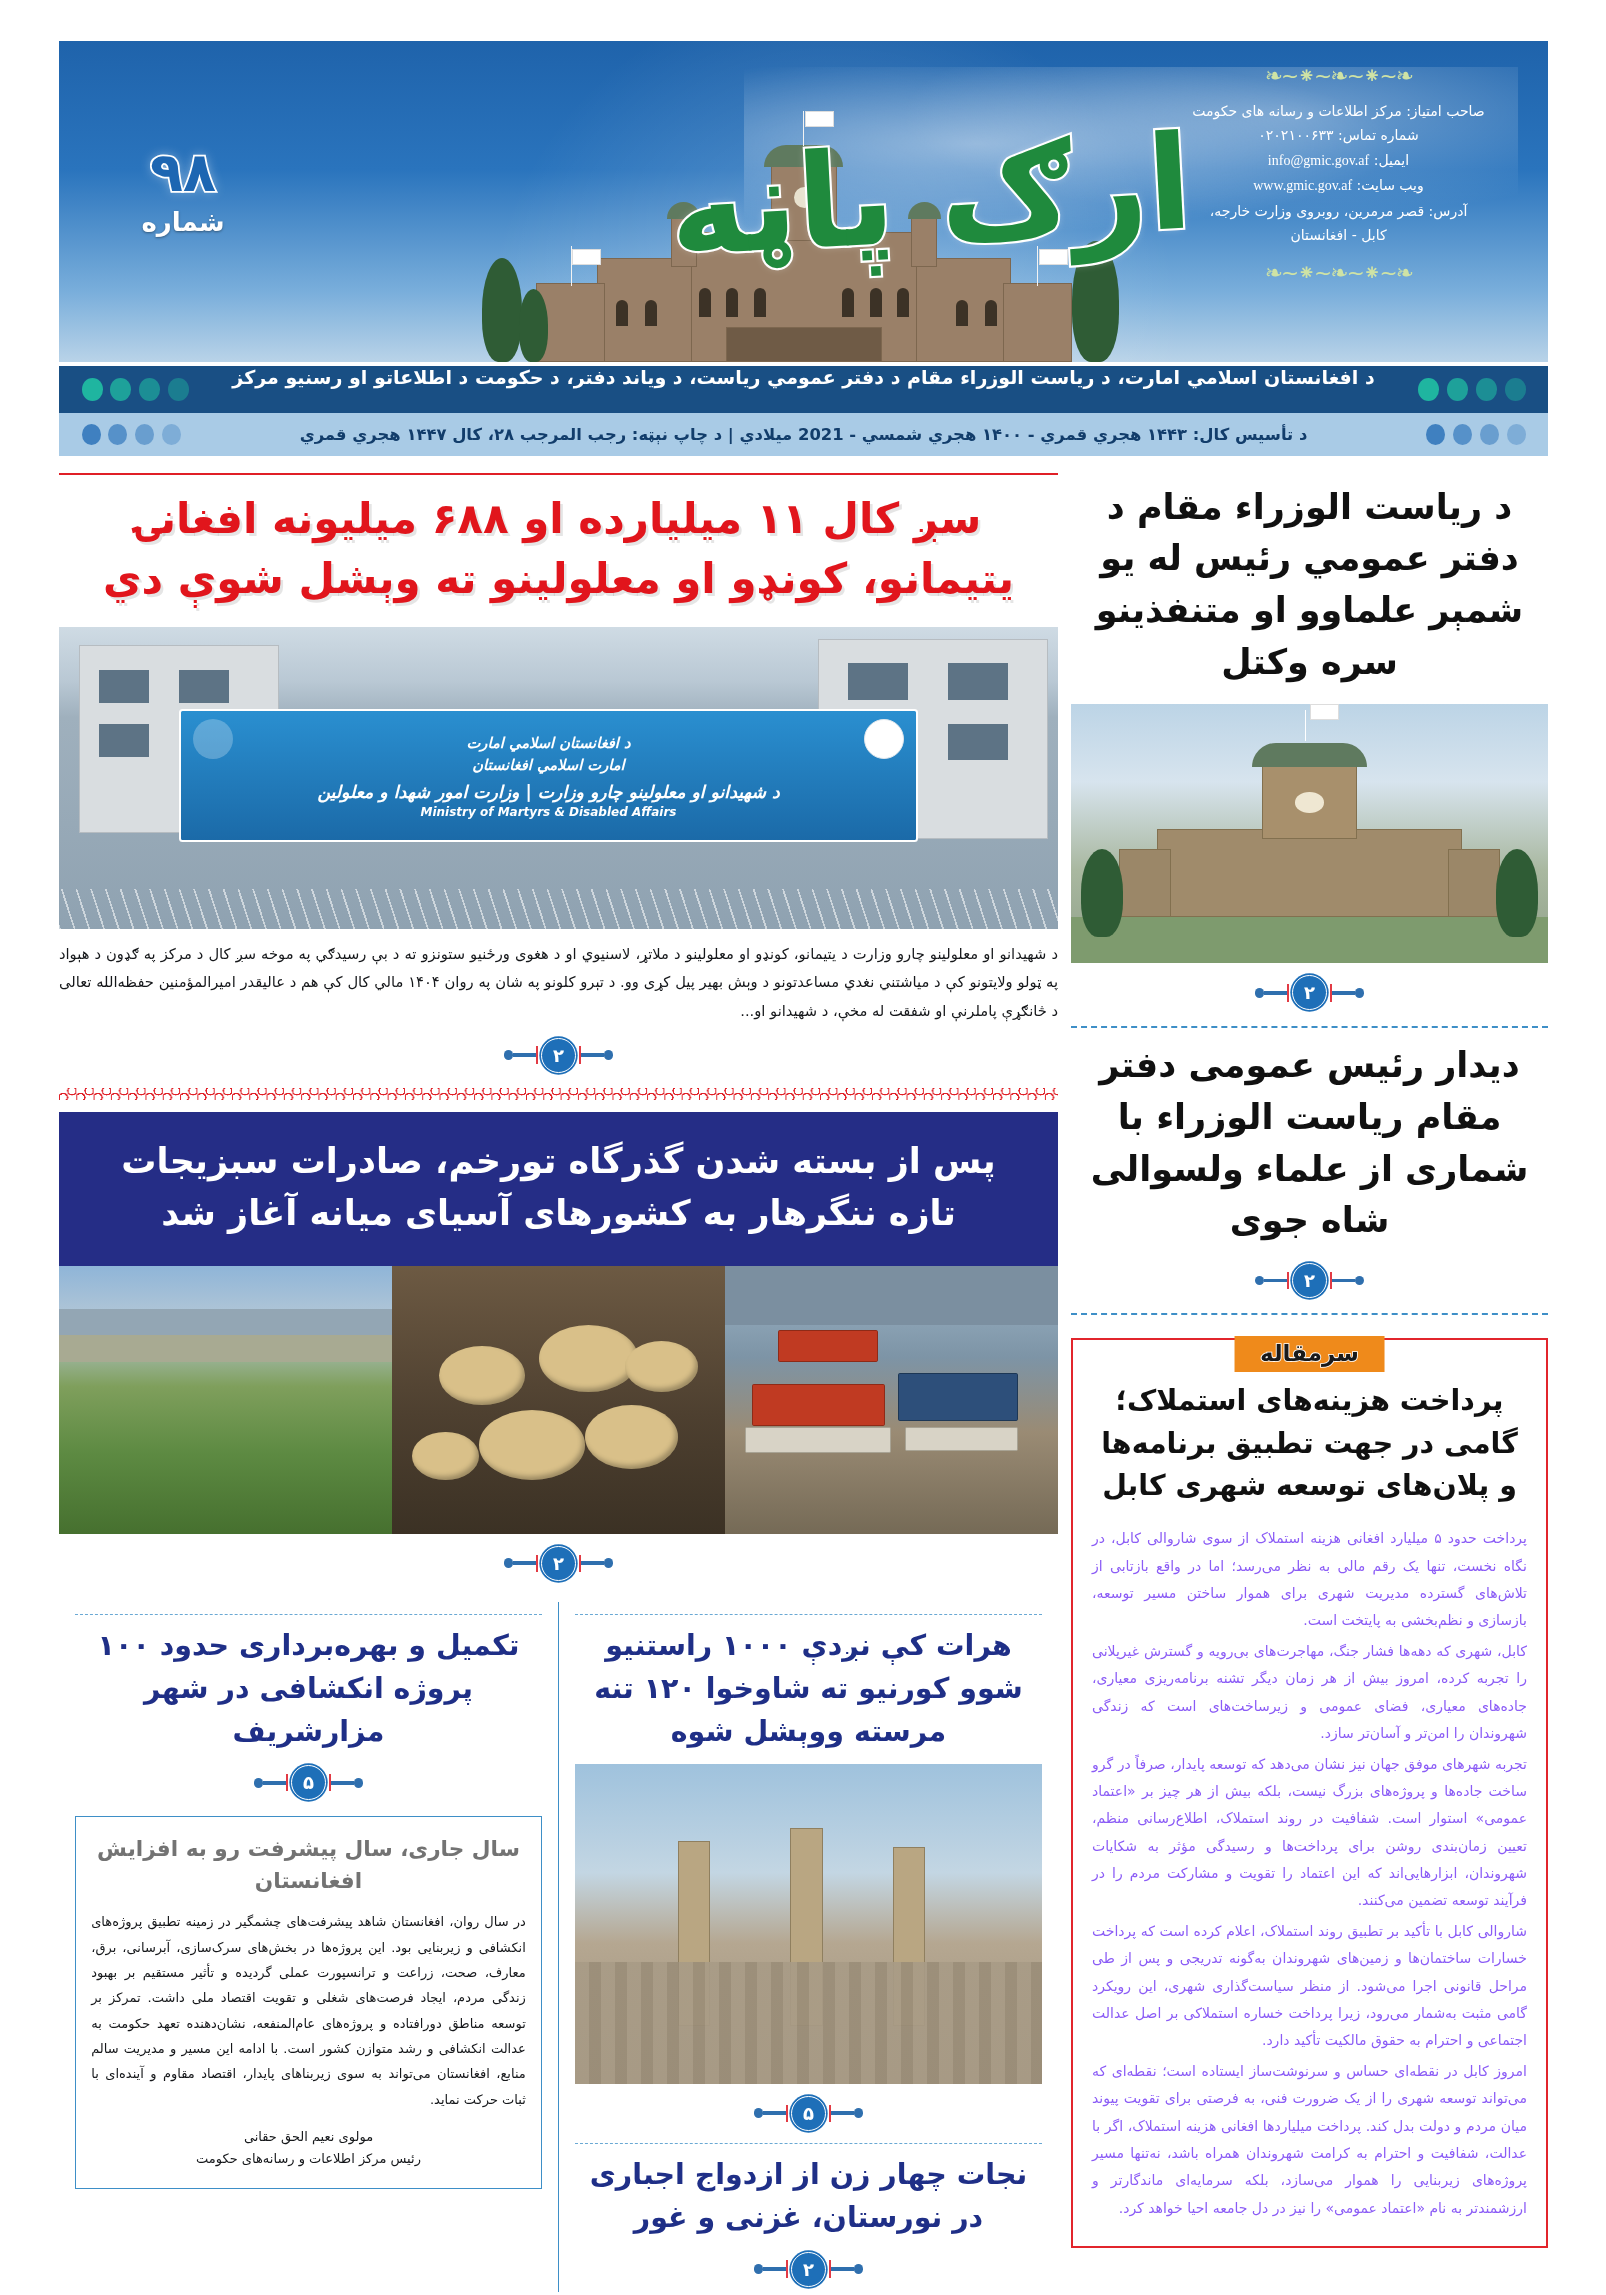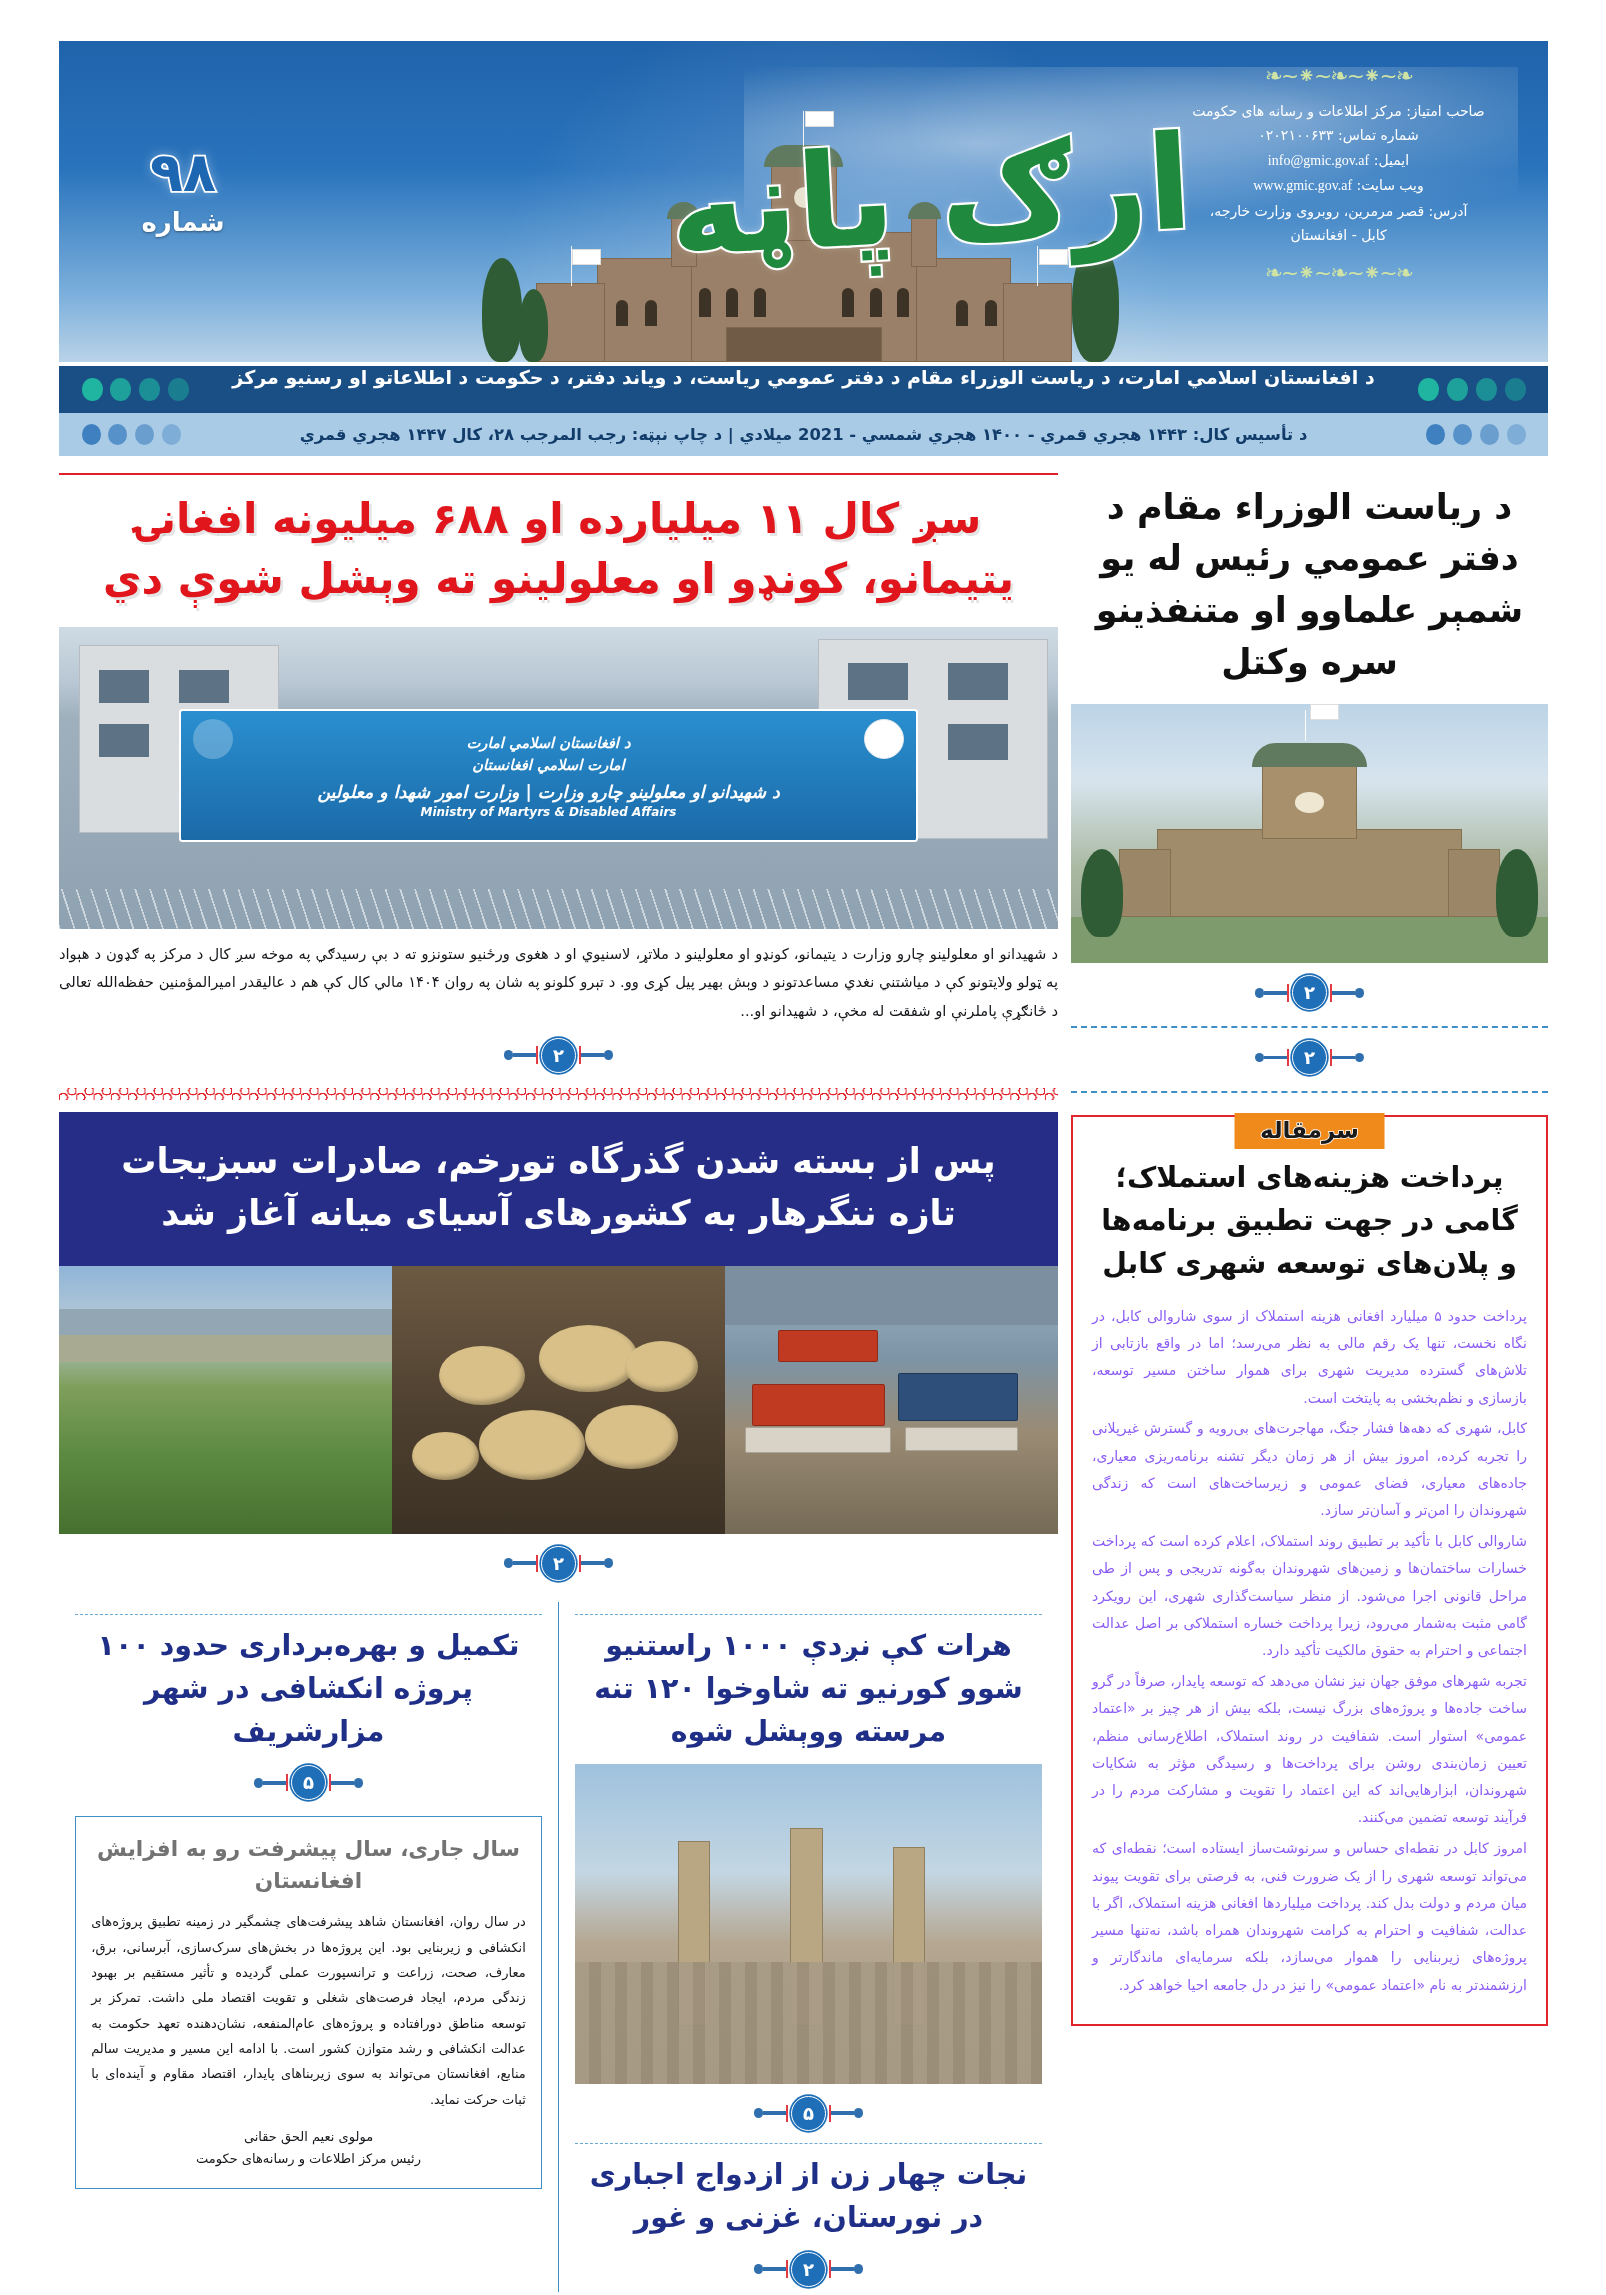--- a/index.html
+++ b/index.html
@@ -518,42 +518,43 @@
         <span class="dash"></span>
         <span class="tick"></span>
       <span class="num">۲</span>
       <span class="tick"></span>
         <span class="dash"></span>
         <span class="dot"></span>
     </div>
 
     <div class="rule-dash-blue"></div>
 
+    <h2 class="hl-dark">دیدار رئیس عمومی دفتر مقام ریاست الوزراء با شماری از علماء ولسوالی شاه جوی</h2>
 
     <div class="pagemark">
       <span class="dot"></span>
         <span class="dash"></span>
         <span class="tick"></span>
       <span class="num">۲</span>
       <span class="tick"></span>
         <span class="dash"></span>
         <span class="dot"></span>
     </div>
 
     <div class="rule-dash-blue"></div>
 
     <div class="editorial">
       <div class="ed-tab">سرمقاله</div>
       <div class="ed-frame">
         <div class="ed-title">پرداخت هزینه‌های استملاک؛ گامی در جهت تطبیق برنامه‌ها و پلان‌های توسعه شهری کابل</div>
         <div class="ed-body">
           <p>پرداخت حدود ۵ میلیارد افغانی هزینه استملاک از سوی شاروالی کابل، در نگاه نخست، تنها یک رقم مالی به نظر می‌رسد؛ اما در واقع بازتابی از تلاش‌های گسترده مدیریت شهری برای هموار ساختن مسیر توسعه، بازسازی و نظم‌بخشی به پایتخت است.</p>
           <p>کابل، شهری که دهه‌ها فشار جنگ، مهاجرت‌های بی‌رویه و گسترش غیرپلانی را تجربه کرده، امروز بیش از هر زمان دیگر تشنه برنامه‌ریزی معیاری، جاده‌های معیاری، فضای عمومی و زیرساخت‌های است که زندگی شهروندان را امن‌تر و آسان‌تر سازد.</p>
+          <p>تجربه شهرهای موفق جهان نیز نشان می‌دهد که توسعه پایدار، صرفاً در گرو ساخت جاده‌ها و پروژه‌های بزرگ نیست، بلکه بیش از هر چیز بر «اعتماد عمومی» استوار است. شفافیت در روند استملاک، اطلاع‌رسانی منظم، تعیین زمان‌بندی روشن برای پرداخت‌ها و رسیدگی مؤثر به شکایات شهروندان، ابزارهایی‌اند که این اعتماد را تقویت و مشارکت مردم را در فرآیند توسعه تضمین می‌کنند.</p>
           <p>شاروالی کابل با تأکید بر تطبیق روند استملاک، اعلام کرده است که پرداخت خسارات ساختمان‌ها و زمین‌های شهروندان به‌گونه تدریجی و پس از طی مراحل قانونی اجرا می‌شود. از منظر سیاست‌گذاری شهری، این رویکرد گامی مثبت به‌شمار می‌رود، زیرا پرداخت خساره استملاکی بر اصل عدالت اجتماعی و احترام به حقوق مالکیت تأکید دارد.</p>
-          <p>تجربه شهرهای موفق جهان نیز نشان می‌دهد که توسعه پایدار، صرفاً در گرو ساخت جاده‌ها و پروژه‌های بزرگ نیست، بلکه بیش از هر چیز بر «اعتماد عمومی» استوار است. شفافیت در روند استملاک، اطلاع‌رسانی منظم، تعیین زمان‌بندی روشن برای پرداخت‌ها و رسیدگی مؤثر به شکایات شهروندان، ابزارهایی‌اند که این اعتماد را تقویت و مشارکت مردم را در فرآیند توسعه تضمین می‌کنند.</p>
           <p>امروز کابل در نقطه‌ای حساس و سرنوشت‌ساز ایستاده است؛ نقطه‌ای که می‌تواند توسعه شهری را از یک ضرورت فنی، به فرصتی برای تقویت پیوند میان مردم و دولت بدل کند. پرداخت میلیاردها افغانی هزینه استملاک، اگر با عدالت، شفافیت و احترام به کرامت شهروندان همراه باشد، نه‌تنها مسیر پروژه‌های زیربنایی را هموار می‌سازد، بلکه سرمایه‌ای ماندگارتر و ارزشمندتر به نام «اعتماد عمومی» را نیز در دل جامعه احیا خواهد کرد.</p>
         </div>
       </div>
     </div>
 
   </div>
 
 </div>
 
 

